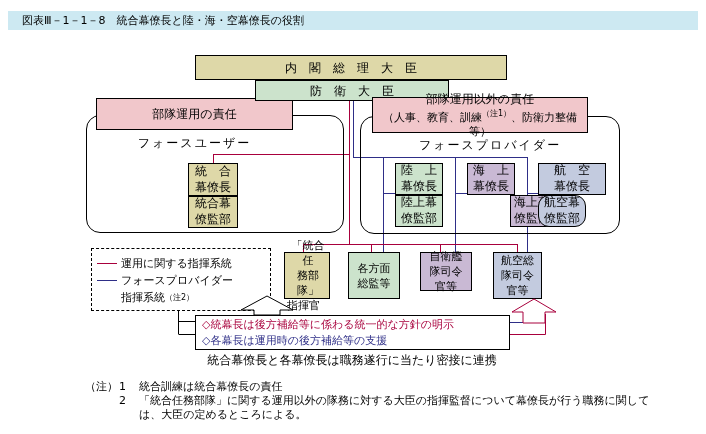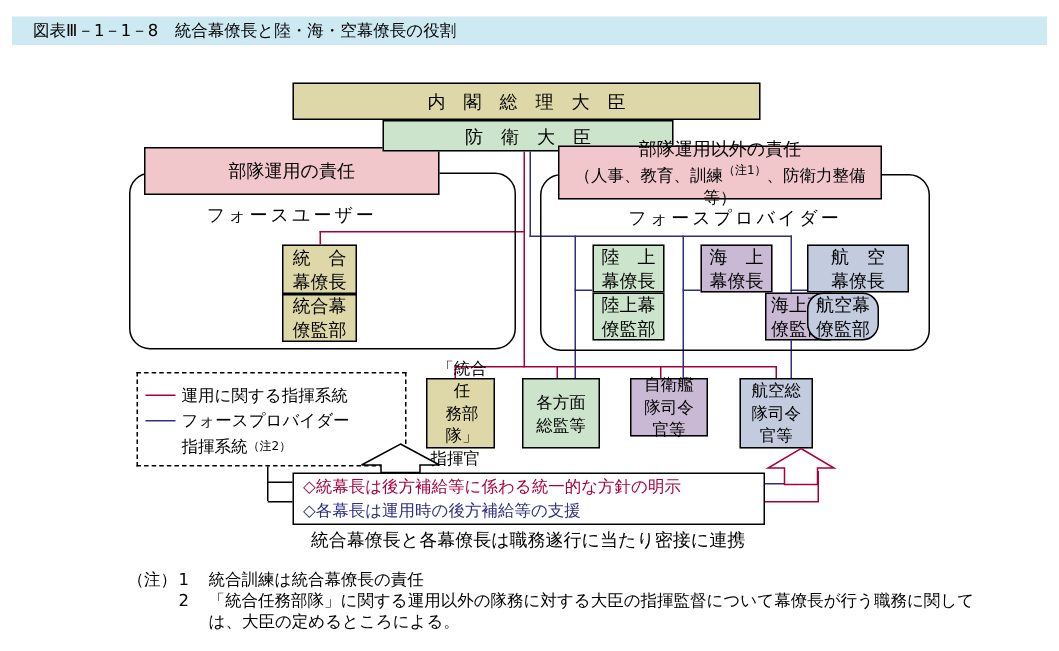--- a/index.html
+++ b/index.html
@@ -14,21 +14,21 @@
   .tan{background:var(--tan);} .green{background:var(--green);}
   .pink{background:var(--pink);} .mauve{background:var(--mauve);}
   .bluegray{background:var(--bluegray);}
   .bracket{position:absolute;border:1px solid var(--border);border-radius:14px;
            box-sizing:border-box;z-index:1;}
   .lines div{position:absolute;}
   .hl{height:1px;} .vl{width:1px;}
   .red{background:var(--red);} .navy{background:var(--navy);}
   .lines{z-index:2;}
   .sublabel{position:absolute;font-size:12px;letter-spacing:2px;text-align:center;z-index:2;}
-  .smallbox{font-size:12px;line-height:16px;z-index:4;}
+  .smallbox{font-size:12px;line-height:16px;z-index:4;justify-content:flex-end;}
   .cmdbox{font-size:11px;line-height:15px;z-index:4;}
   .legend{position:absolute;left:91px;top:248px;width:180px;height:63px;
           border:1px dashed var(--border);background:#fff;box-sizing:border-box;
           font-size:11px;z-index:4;}
   .legend .row{position:absolute;left:5px;display:flex;align-items:center;}
   .legend .sample{display:inline-block;width:20px;height:1px;margin-right:4px;}
   .callout{position:absolute;left:195px;top:315px;width:315px;height:35px;
            background:#fff;border:1px solid var(--border);box-sizing:border-box;
            font-size:11px;line-height:16px;padding:1px 0 0 6px;z-index:4;}
   .callout .l1{color:var(--red);} .callout .l2{color:var(--navy);}

